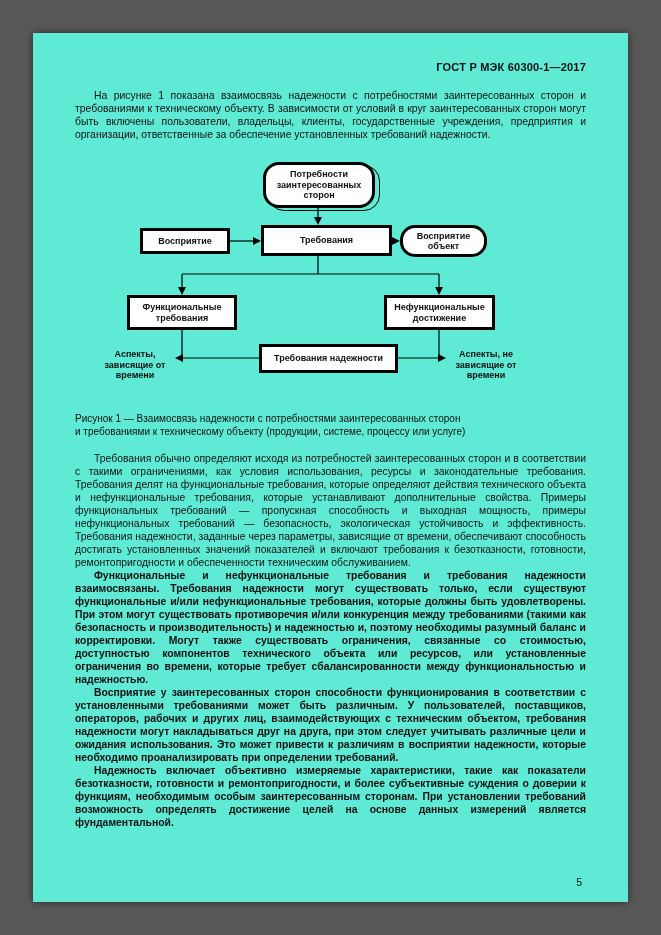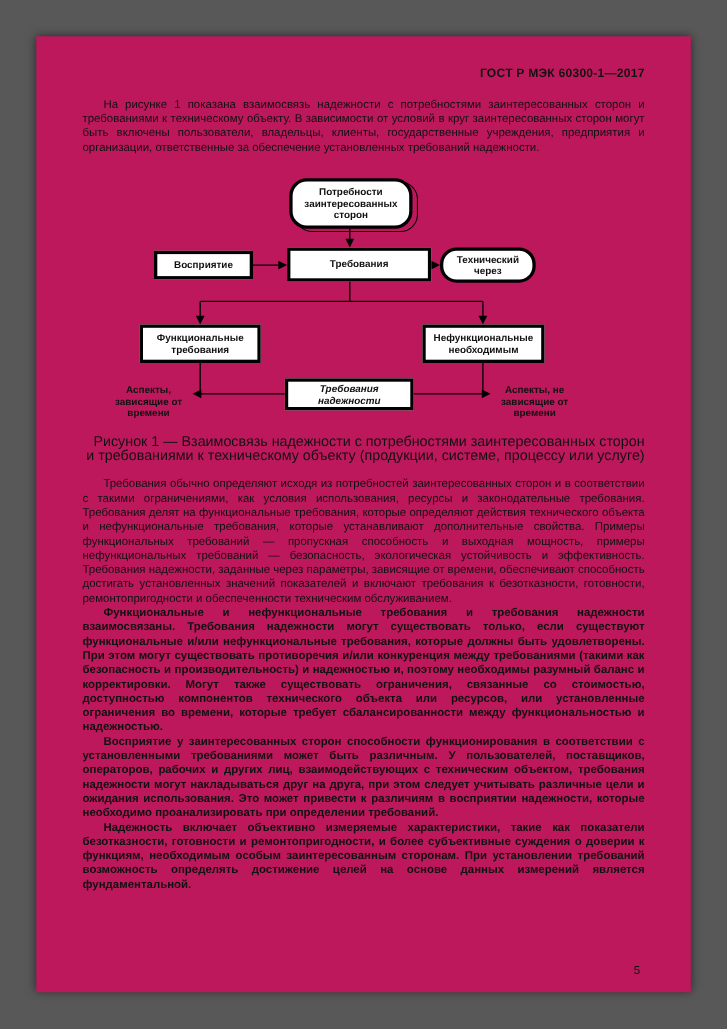--- a/index.html
+++ b/index.html
@@ -8,21 +8,21 @@
     background: #585858;
     font-family: "Liberation Sans", sans-serif;
     color: #111;
     overflow: hidden;
   }
   .page {
     position: relative;
     width: 595px;
     height: 869px;
     margin: 33px auto 0;
-    background: #be185d;
+    background: #5eead4;
     padding: 28px 42px 13px 42px;
     box-shadow: 0 0 8px rgba(0,0,0,0.55);
     overflow: hidden;
   }
   .doc-header {
     font-size: 11px;
     font-weight: bold;
     text-align: right;
     margin-bottom: 16px;
     letter-spacing: 0.2px;
@@ -58,28 +58,29 @@
     padding: 2px 3px;
   }
   .needs         { left: 188px; top: 7px;   width: 112px; height: 46px; border-radius: 16px; }
   .needs-shadow  { position: absolute; left: 193px; top: 10px; width: 112px; height: 46px;
                    border: 1px solid #000; border-radius: 16px; background: transparent; }
   .constraints   { left: 65px;  top: 73px;  width: 90px;  height: 26px; }
   .requirements  { left: 186px; top: 70px;  width: 131px; height: 31px; }
   .techobj       { left: 325px; top: 70px;  width: 87px;  height: 32px; border-radius: 15px; }
   .functional    { left: 52px;  top: 140px; width: 110px; height: 35px; }
   .nonfunctional { left: 309px; top: 140px; width: 111px; height: 35px; }
-  .dependability { left: 184px; top: 189px; width: 117px; height: 29px; font-style: italic; }
+  .dependability { left: 184px; top: 189px; width: 139px; height: 29px; }
   .aspect        { border: none; background: transparent; }
   .aspect-left   { left: 23px;  top: 190px; width: 74px;  height: 40px; }
   .aspect-right  { left: 374px; top: 190px; width: 74px;  height: 40px; }
 
   .caption {
-    text-align: right;
-    font-size: 13px;
+    margin-top: 18px;
+    text-align: left;
+    font-size: 10px;
     line-height: 12.5px;
   }
   .caption + .para { margin-top: 14px; }
   .page-num {
     position: absolute;
     right: 46px;
     bottom: 14px;
     font-size: 10.5px;
   }
 </style>
@@ -116,23 +117,23 @@
       <polygon points="363,199 363,207 371,203"></polygon>
 
       <line x1="107" y1="175" x2="107" y2="203"></line>
       <line x1="364" y1="175" x2="364" y2="203"></line>
     </svg>
 
     <div class="needs-shadow"></div>
     <div class="fbox needs">Потребности заинтересованных сторон</div>
     <div class="fbox constraints">Восприятие</div>
     <div class="fbox requirements">Требования</div>
-    <div class="fbox techobj">Технический через</div>
+    <div class="fbox techobj">Восприятие объект</div>
     <div class="fbox functional">Функциональные требования</div>
-    <div class="fbox nonfunctional">Нефункциональные необходимым</div>
+    <div class="fbox nonfunctional">Нефункциональные достижение</div>
     <div class="fbox dependability">Требования надежности</div>
     <div class="fbox aspect aspect-left">Аспекты, зависящие от времени</div>
     <div class="fbox aspect aspect-right">Аспекты, не зависящие от времени</div>
   </div>
 
   <div class="caption">
     <div>Рисунок 1 — Взаимосвязь надежности с потребностями заинтересованных сторон</div>
     <div>и требованиями к техническому объекту (продукции, системе, процессу или услуге)</div>
   </div>
 

